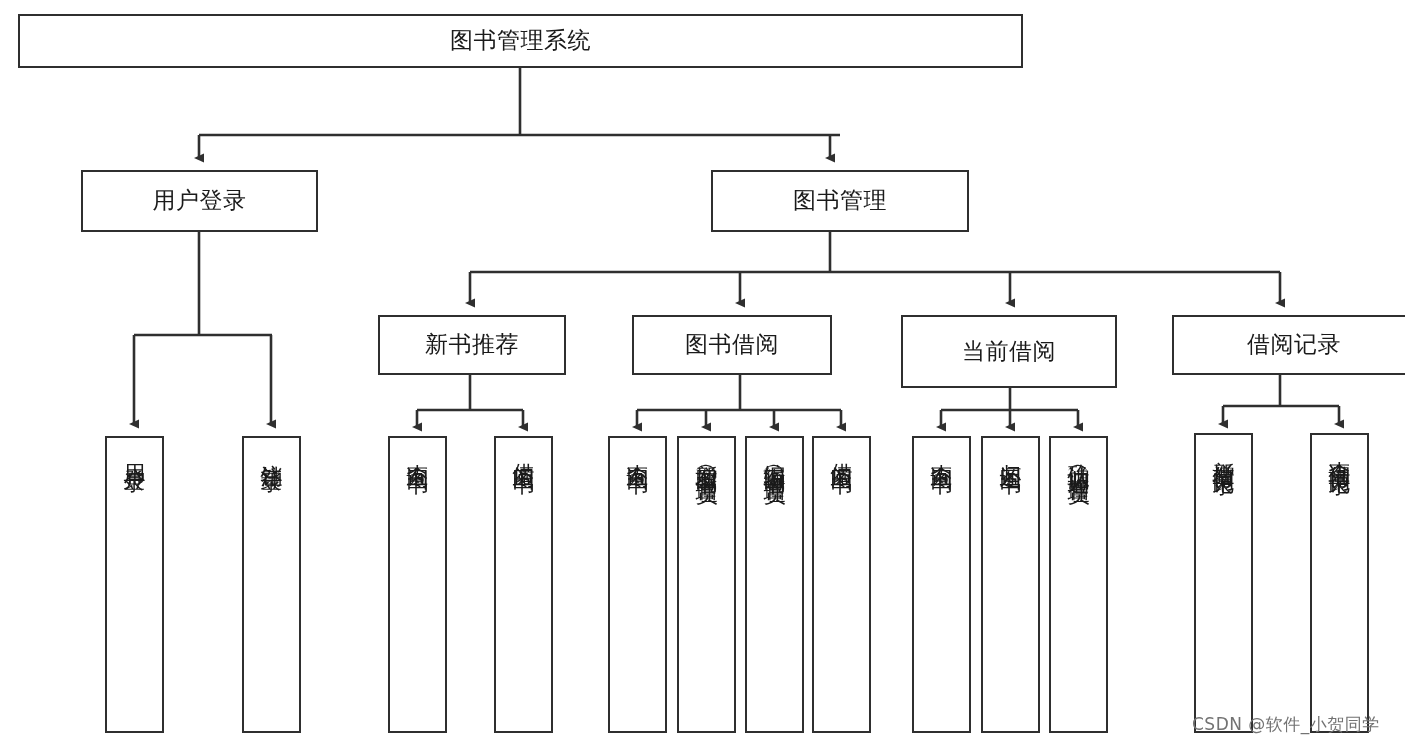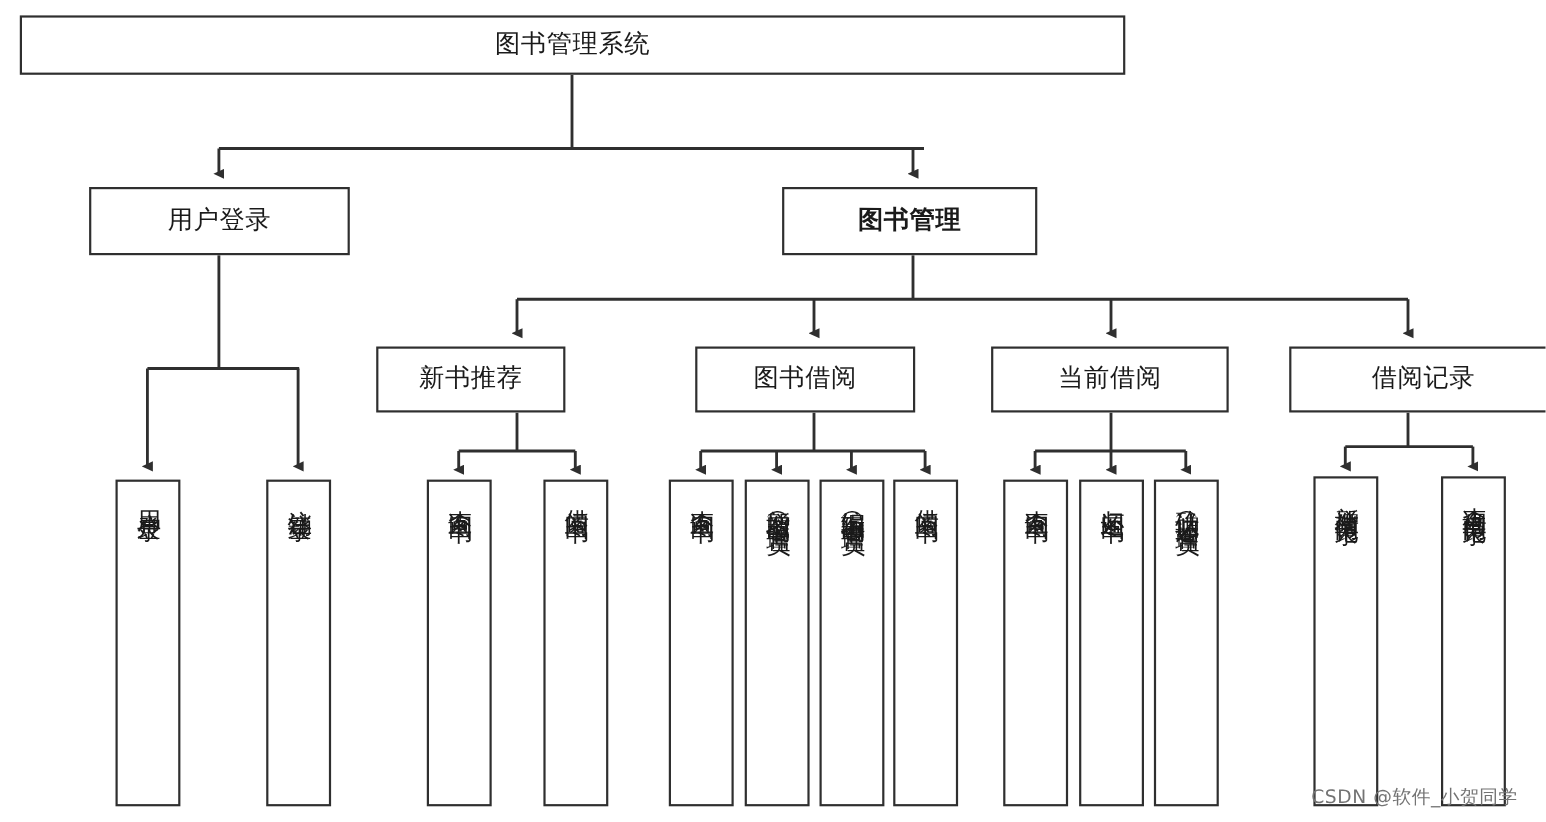--- a/index.html
+++ b/index.html
@@ -127,31 +127,31 @@
     </g>
   </svg>
 
   <div class="node horiz" style="left:18px; top:14px; width:1005px; height:54px;">
     <span class="label">图书管理系统</span>
   </div>
 
   <div class="node horiz" style="left:81px; top:170px; width:237px; height:62px;">
     <span class="label">用户登录</span>
   </div>
-  <div class="node horiz" style="left:711px; top:170px; width:232px; height:62px;font-weight:bold;">
+  <div class="node horiz" style="left:711px; top:170px; width:258px; height:62px;">
     <span class="label">图书管理</span>
   </div>
 
-  <div class="node horiz" style="left:342px; top:315px; width:172px; height:60px;">
+  <div class="node horiz" style="left:378px; top:315px; width:188px; height:60px;">
     <span class="label">新书推荐</span>
   </div>
   <div class="node horiz" style="left:632px; top:315px; width:200px; height:60px;">
     <span class="label">图书借阅</span>
   </div>
-  <div class="node horiz" style="left:901px; top:315px; width:216px; height:60px;justify-content:center;">
+  <div class="node horiz" style="left:901px; top:315px; width:216px; height:73px;justify-content:center;">
     <span class="label">当前借阅</span>
   </div>
   <div class="node horiz" style="left:1172px; top:315px; width:244px; height:60px;">
     <span class="label">借阅记录</span>
   </div>
 
   <div class="node vert" style="left:105px; top:436px; width:59px; height:297px;">
     <span class="label">用户登录</span>
   </div>
   <div class="node vert" style="left:242px; top:436px; width:59px; height:297px;">

